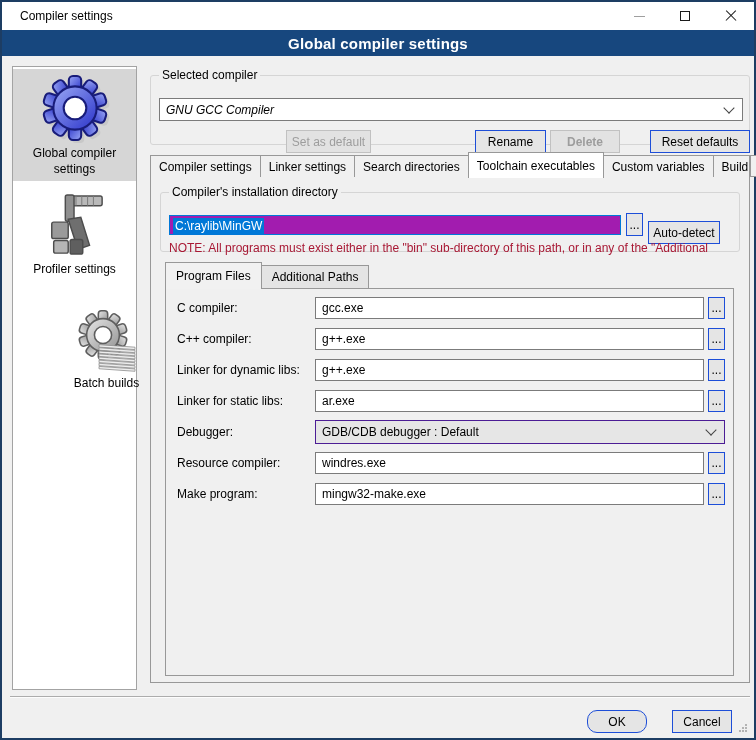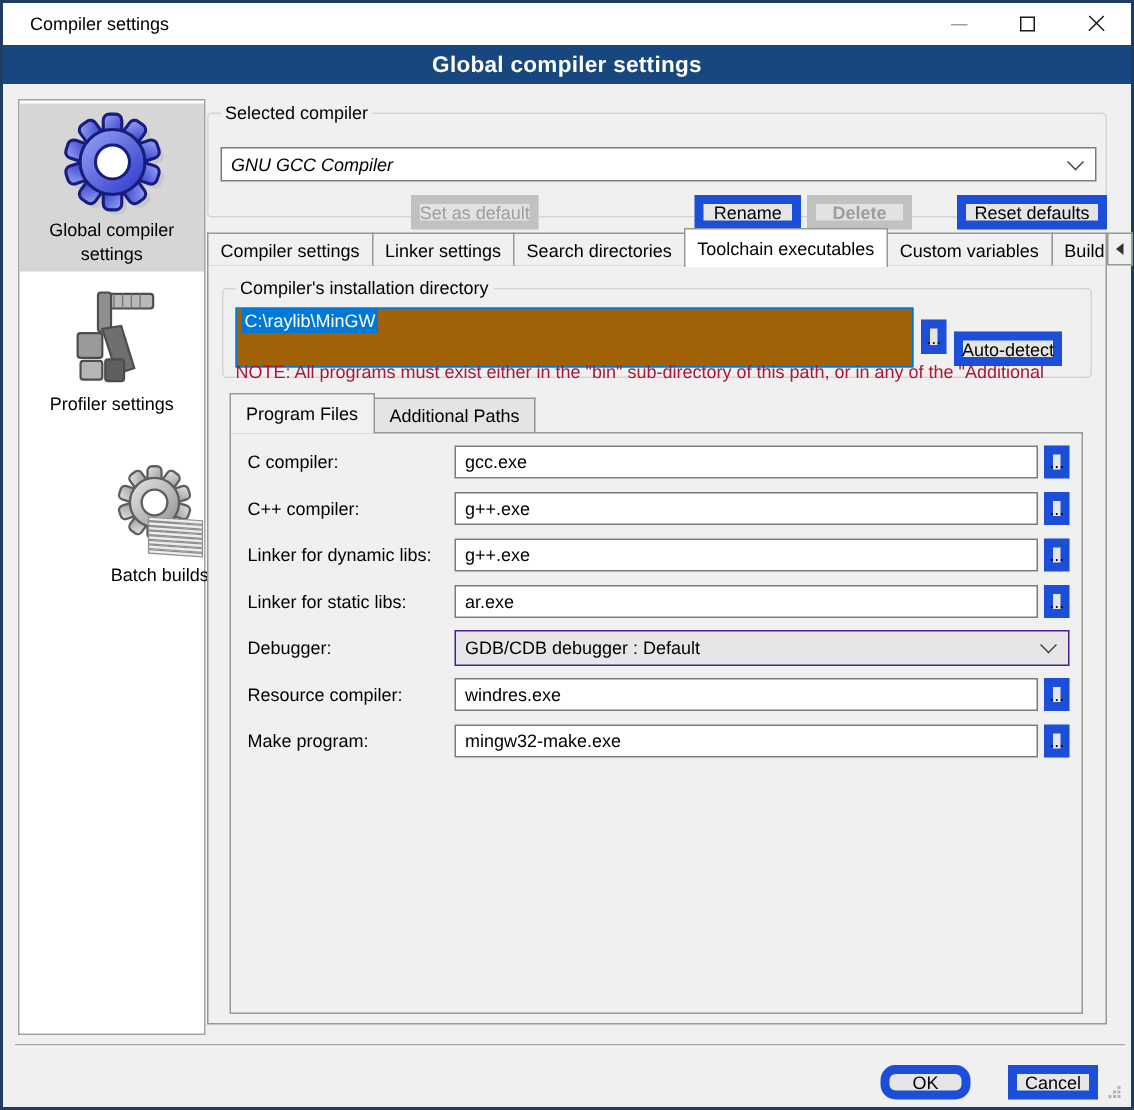--- a/index.html
+++ b/index.html
@@ -34,51 +34,51 @@
 
   
   .sidebar{position:absolute;left:10px;top:64px;width:125px;height:624px;background:#fff;
     border:1px solid #a3a3a3;box-sizing:border-box;}
   .sb-item{position:absolute;left:0;width:100%;display:flex;flex-direction:column;align-items:center;cursor:default;}
   .sb-item.selected{background:#d6d6d6;}
   .sb-icon{margin-top:4px;line-height:0;}
   .sb-label{font-size:12px;line-height:1.3;text-align:center;margin-top:3px;padding:0 4px 4px;}
 
   
-  .main{position:absolute;left:136px;top:60px;width:600px;height:628px;}
+  .main{position:absolute;left:148px;top:60px;width:600px;height:628px;}
   fieldset{border:1px solid #d5d5d5;border-radius:3px;margin:0;padding:0;}
   legend{margin-left:8px;padding:0 3px;font-size:12px;}
   .fs1{position:absolute;left:0;top:6px;width:600px;height:77px;box-sizing:border-box;}
   .combo{display:flex;align-items:center;background:#fff;border:1px solid #7b7b7b;box-sizing:border-box;position:relative;padding-left:6px;cursor:default;}
   .fs1 .combo{position:absolute;left:8px;top:16px;width:584px;height:23px;font-style:italic;}
   .chev{position:absolute;right:9px;top:50%;width:7px;height:7px;margin-top:-6px;
     border-right:1.4px solid #444;border-bottom:1.4px solid #444;transform:rotate(45deg);}
-  .btn{background:#e5e5e5;border:6px solid #1d4ed8;font-size:12px;display:flex;align-items:center;justify-content:center;
+  .btn{background:#e5e5e5;border:1px solid #1d4ed8;font-size:12px;display:flex;align-items:center;justify-content:center;
     box-sizing:border-box;cursor:default;white-space:nowrap;}
   .btn.disabled{background:#e2e2e2;border-color:#c1c1c1;color:#9d9d9d;}
   .fs1 .btn{position:absolute;top:48px;height:23px;}
 
   
   .tabrow{position:absolute;left:0;top:89px;width:600px;height:26px;display:flex;align-items:flex-end;z-index:3;}
   .tab{height:22px;box-sizing:border-box;border:1px solid #989898;border-bottom:none;background:#f0f0f0;
     padding:0 8px;display:flex;align-items:center;margin-right:-1px;white-space:nowrap;cursor:default;}
   .tab.active{height:26px;background:#ffffff;z-index:2;margin-bottom:-1px;}
   .tab.clipped{width:37px;overflow:hidden;padding-right:0;flex:none;}
   .tab-arrows{display:flex;height:22px;margin-left:1px;}
   .arrow-btn{width:17px;height:22px;border:1px solid #989898;background:#f0f0f0;box-sizing:border-box;
     display:flex;align-items:center;justify-content:center;cursor:default;}
   .tri{width:0;height:0;border-top:4px solid transparent;border-bottom:4px solid transparent;display:block;}
   .tri.left{border-right:5px solid #333;}
 
   
   .panel{position:absolute;left:0;top:114px;width:600px;height:507px;border:1px solid #989898;background:#f0f0f0;box-sizing:border-box;}
   .fs2{position:absolute;left:9px;top:8px;width:580px;height:67px;box-sizing:border-box;}
   .inst-row{position:absolute;left:8px;top:14px;height:23px;display:flex;align-items:center;}
-  .inst-input{width:452px;height:40px;box-sizing:border-box;border:1px solid var(--selection-bg);background:#a16207;
-    display:flex;align-items:flex-start;padding-left:3px;cursor:text;overflow:hidden;}
+  .inst-input{width:452px;height:20px;box-sizing:border-box;border:1px solid var(--selection-bg);background:#a21caf;
+    display:flex;align-items:flex-end;padding-left:3px;cursor:text;overflow:hidden;}
   .sel{background:var(--selection-bg);color:#fff;padding:1px 2px;white-space:nowrap;}
   .mini-btn{width:17px;height:23px;margin-left:5px;flex:none;}
   .auto-btn{width:72px;height:23px;margin-left:5px;flex:none;margin-top:16px;}
   .note{position:absolute;left:8px;top:42px;width:562px;white-space:nowrap;overflow:hidden;color:var(--note-color);}
 
   
   .subtabrow{position:absolute;left:14px;top:84px;display:flex;align-items:flex-end;height:27px;z-index:3;}
   .subtab{height:23px;box-sizing:border-box;border:1px solid #989898;border-bottom:none;background:#e4e4e4;
     padding:0 10px;display:flex;align-items:center;margin-right:-1px;white-space:nowrap;cursor:default;}
   .subtab.active{height:27px;background:#f1f1f1;z-index:2;margin-bottom:-1px;}

